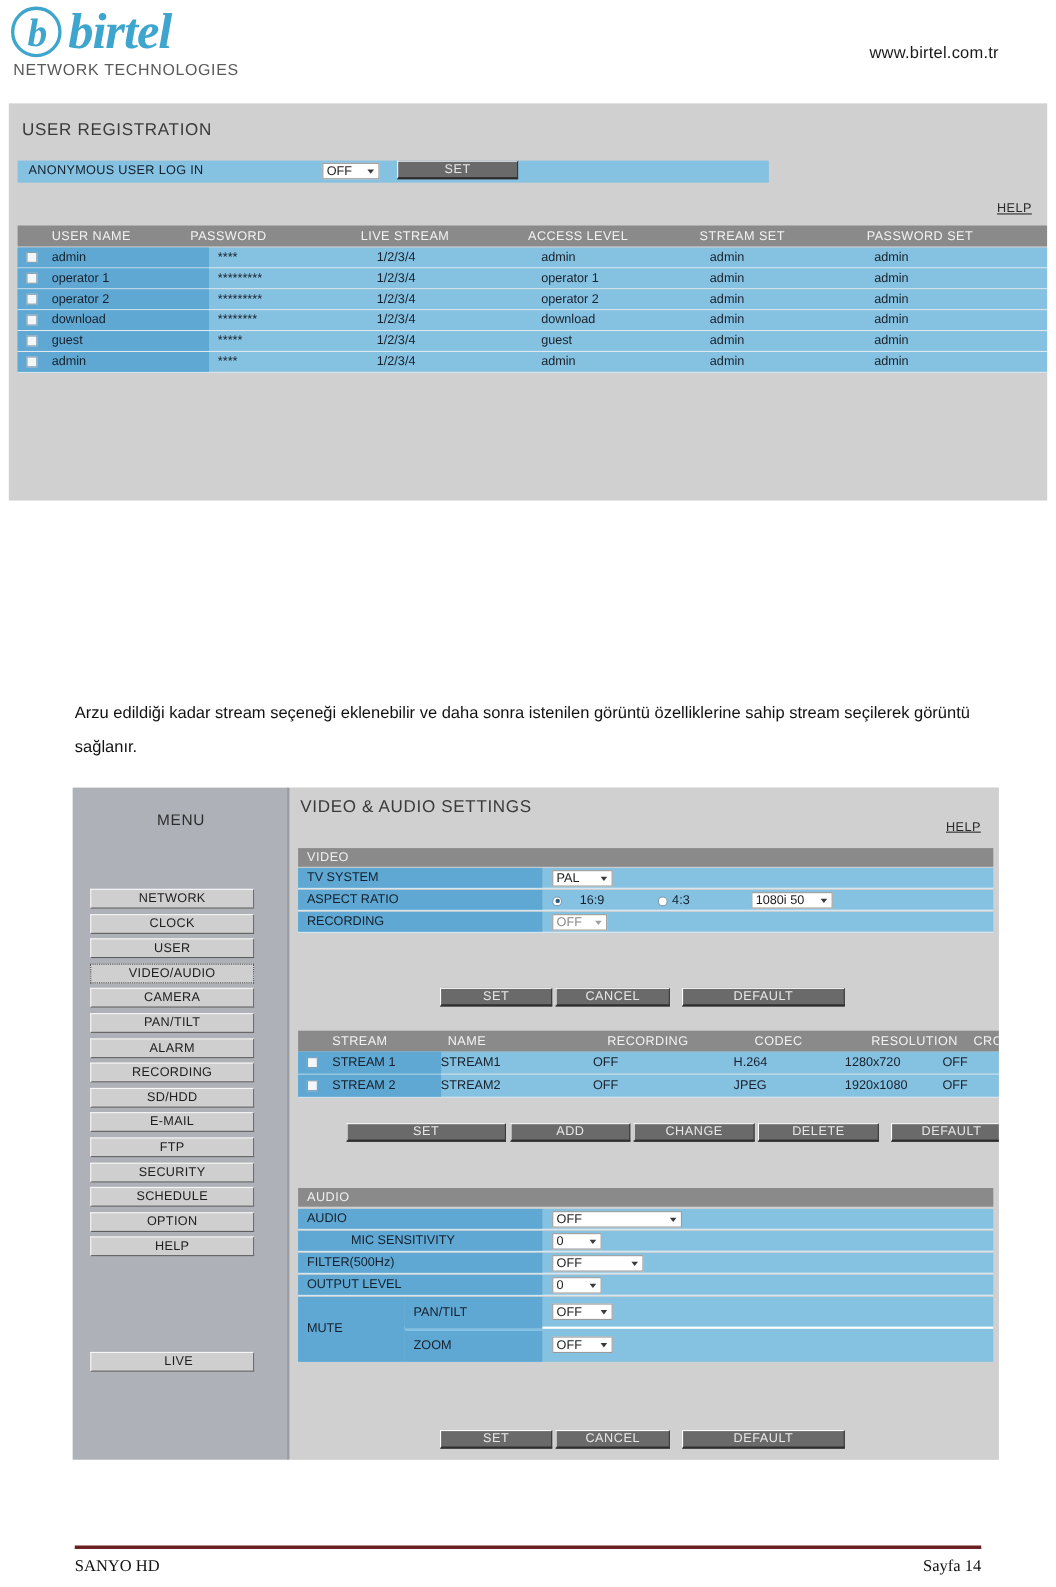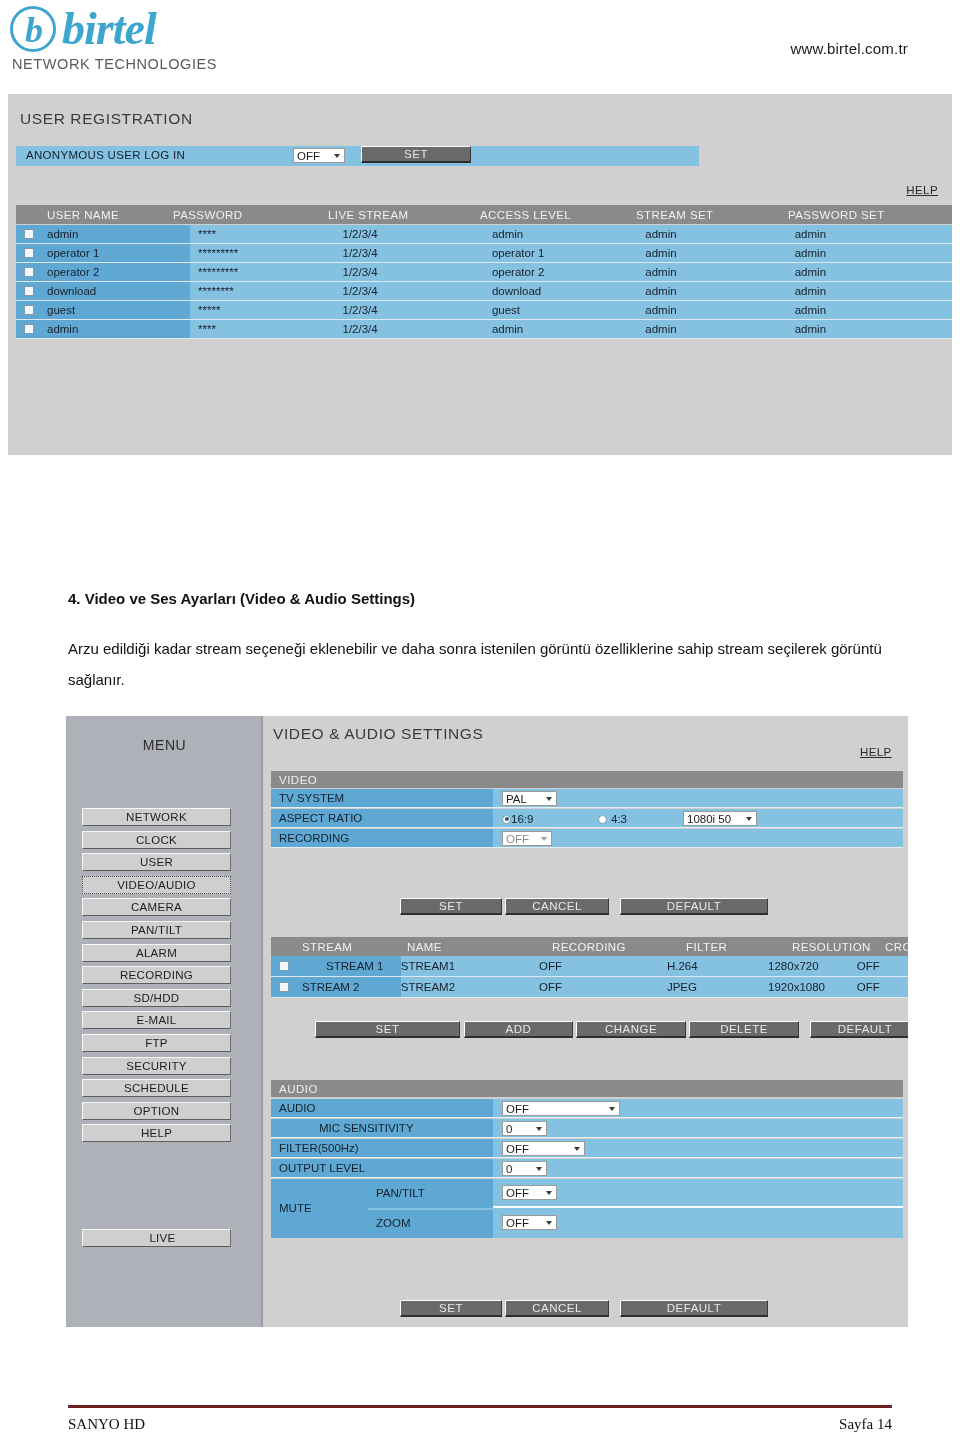--- a/index.html
+++ b/index.html
@@ -232,21 +232,20 @@
           <div style="width: 155px; padding-left: 8px;">****</div>
           <div style="width: 152px; padding-left: 0px;">1/2/3/4</div>
           <div style="width: 156px; padding-left: 0px;">admin</div>
           <div style="width: 152px; padding-left: 0px;">admin</div>
           <div style="width: 160px; padding-left: 0px;">admin</div>
         </div>
       </div>
 
   </div>
 
-  <div class="doc-h">4. Video ve Ses Ayarları (Video &amp; Audio Settings)</div>
   <div class="doc-p">Arzu edildiği kadar stream seçeneği eklenebilir ve daha sonra istenilen görüntü özelliklerine sahip stream seçilerek görüntü sağlanır.</div>
 
   <div class="panel clip" style="left:66px; top:716px; width:842px; height:611px;">
 
     <div style="position:absolute; left:0px; top:0px; width:197px; height:611px; background:#aeb2b8; border-right:2px solid #9a9ea4;">
       <div style="position:absolute; left:0; top:21px; width:197px; text-align:center; font-size:14px; color:#2c2c2c; letter-spacing:0.6px;">MENU</div>
       <div id="menu-items" style="position:absolute; left:16px; top:60px; width:149px;margin-top:32px;">
           <div class="lbtn" style="margin-bottom: 4.6px;">NETWORK</div>
           <div class="lbtn" style="margin-bottom: 4.6px;">CLOCK</div>
           <div class="lbtn" style="margin-bottom: 4.6px;">USER</div>
@@ -279,21 +278,21 @@
           <div class="sel" style="position:absolute; left:9px; top:2px; width:55px;">
             <span>PAL</span>
             <span class="caret"></span>
           </div>
         </div>
       </div>
 
       <div class="frow" style="position:absolute; left:6px; top:93px; width:632px;">
         <div class="lbl" style="width:222px;">ASPECT RATIO</div>
         <div style="flex:1; position:relative; height:100%;">
-          <div style="position:absolute; left:9px; top:4px; display:flex; align-items:center; gap:0;justify-content:flex-end;">
+          <div style="position:absolute; left:9px; top:4px; display:flex; align-items:center; gap:16px;justify-content:flex-end;">
             <span class="radio on"></span>
             <span style="font-size:11.5px; color:#15202c;">16:9</span>
           </div>
           <div style="position:absolute; left:105px; top:4px; display:flex; align-items:center; gap:4px;text-align:center;">
             <span class="radio"></span>
             <span style="font-size:11.5px; color:#15202c;">4:3</span>
           </div>
           <div class="sel" style="position:absolute; left:190px; top:2px; width:74px;">
             <span>1080i 50</span>
             <span class="caret"></span>
@@ -313,27 +312,27 @@
 
       <div class="btn" style="position:absolute; left:135px; top:182px; width:102px;">SET</div>
       <div class="btn" style="position:absolute; left:240px; top:182px; width:104px;">CANCEL</div>
       <div class="btn" style="position:absolute; left:355px; top:182px; width:148px;">DEFAULT</div>
 
       <div class="thead" style="position:absolute; left:6px; top:221px; width:643px;">
         <div style="width:31px;"></div>
         <div style="width:105px;">STREAM</div>
         <div style="width:145px;">NAME</div>
         <div style="width:134px;">RECORDING</div>
-        <div style="width:106px;">FILTER</div>
+        <div style="width:106px;">CODEC</div>
         <div style="width:93px;">RESOLUTION</div>
         <div style="flex:1;">CRO</div>
       </div>
       <div id="stream-rows" style="position:absolute; left:6px; top:240px; width:643px;">
           <div class="trow" style="height: 21px;">
-            <div class="first" style="width: 136px; gap: 24px;">
+            <div class="first" style="width: 136px;">
               <span class="cb" style="margin-left: 8px;"></span>
               <span style="margin-left: 13px;">STREAM 1</span>
             </div>
             <div style="width: 145px;">STREAM1</div>
             <div style="width: 134px;">OFF</div>
             <div style="width: 106px;">H.264</div>
             <div style="width: 93px;">1280x720</div>
             <div style="width: 60px;">OFF</div>
           </div>
           <div class="trow" style="height: 21px;">

